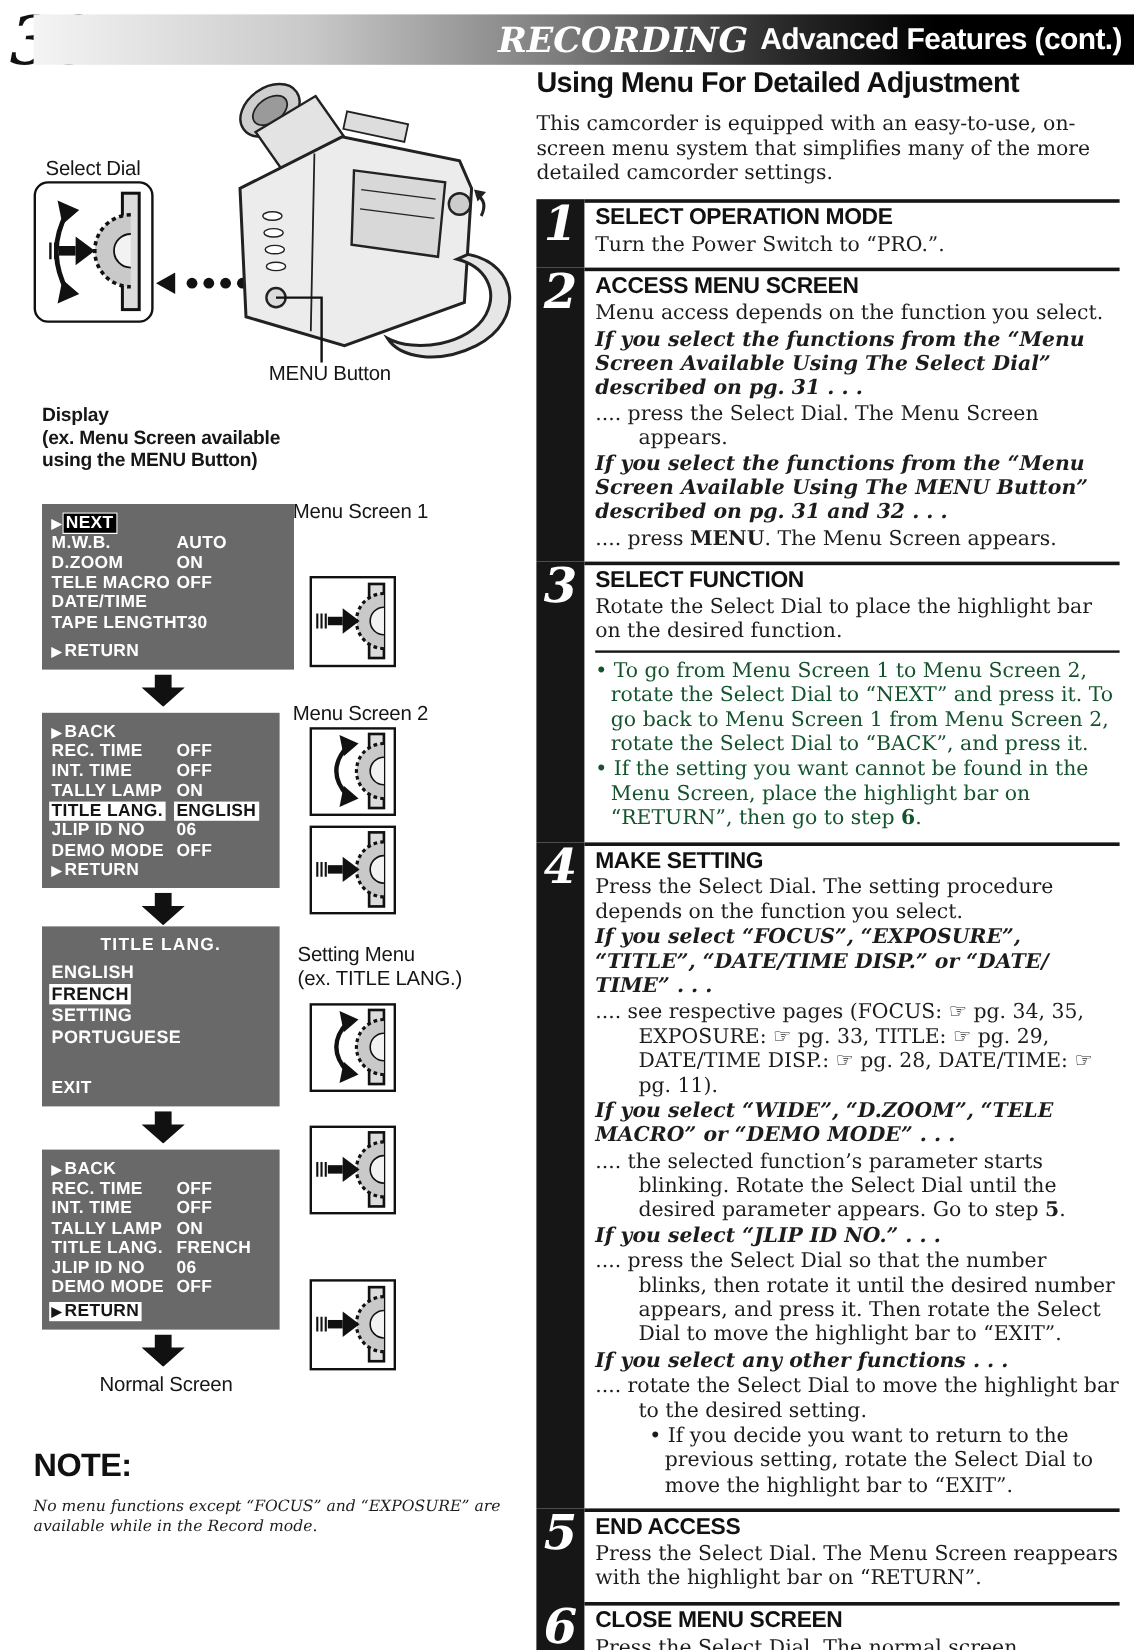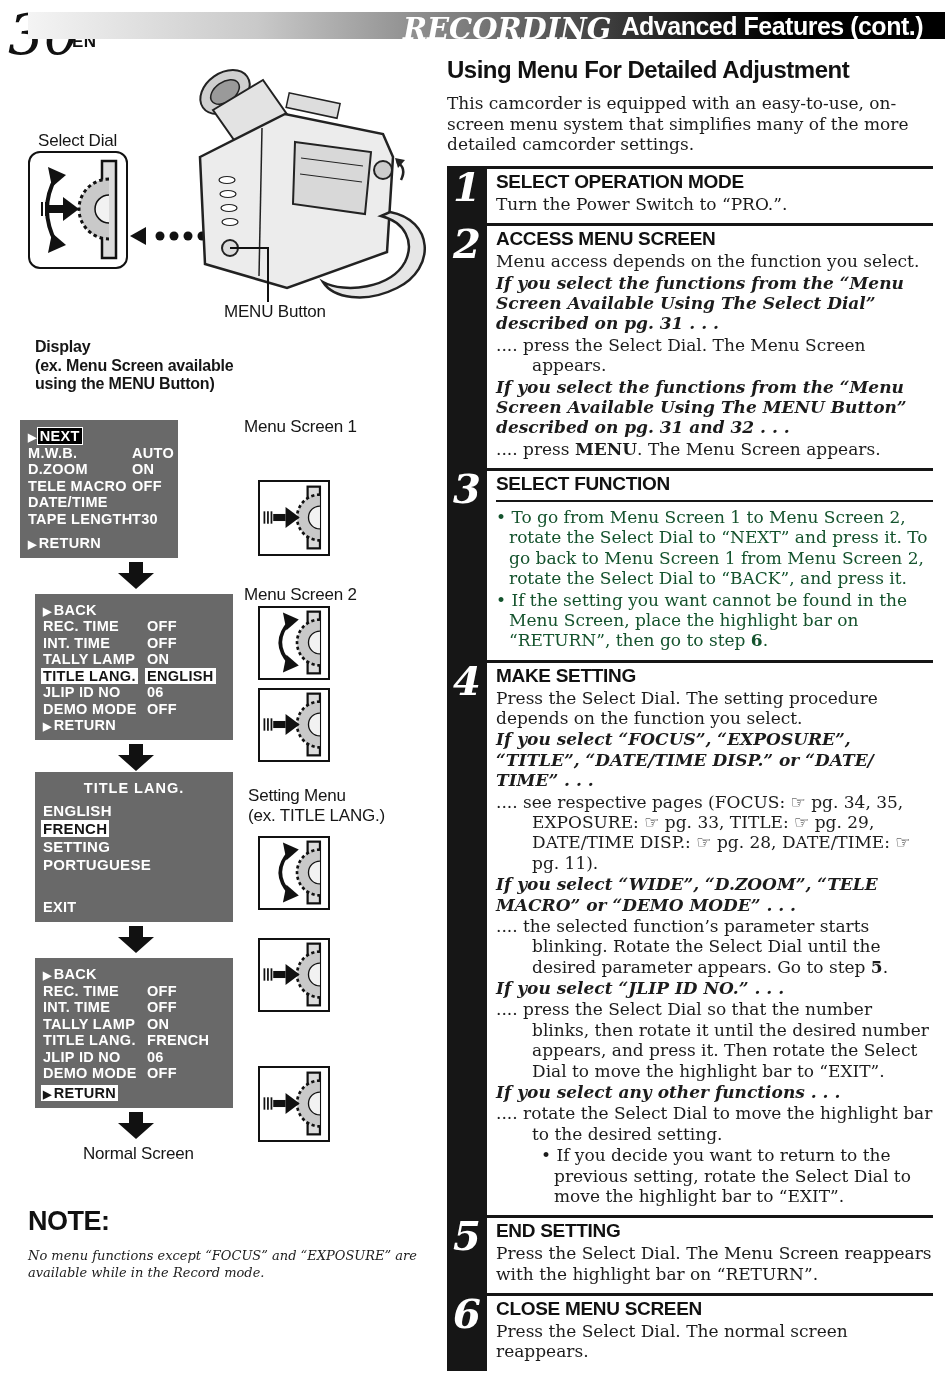--- a/index.html
+++ b/index.html
@@ -4,23 +4,23 @@
 <style>
   html,body{margin:0;padding:0;background:#fff;}
   .page{position:relative;width:950px;height:1375px;background:#fff;overflow:hidden;
         font-family:"Liberation Sans",sans-serif;color:#161616;}
   .abs{position:absolute;}
 
   
   .page-num{position:absolute;left:8px;top:2px;font-family:"DejaVu Serif",serif;
             font-style:italic;font-size:56px;font-weight:400;color:#111;}
   .page-region{position:absolute;left:72px;top:32px;font-size:17px;font-weight:bold;color:#111;letter-spacing:.5px;}
-  .header-bar{position:absolute;left:28px;top:12px;width:917px;height:27px;
+  .header-bar{position:absolute;left:28px;top:12px;width:917px;height:42px;
               background:linear-gradient(to right,#f4f4f4 0%,#c9c9c9 25%,#7c7c7c 48%,#2a2a2a 68%,#000 82%);
-              display:flex;justify-content:flex-end;padding-right:22px;box-sizing:border-box;}
+              display:flex;align-items:center;justify-content:flex-end;padding-right:10px;box-sizing:border-box;}
   .hb-italic{font-family:"DejaVu Serif",serif;font-style:italic;font-weight:bold;font-size:29px;color:#fff;margin-right:10px;}
   .hb-rest{font-size:25px;font-weight:bold;color:#fff;letter-spacing:-.5px;}
 
   
   .blabel{font-weight:normal;font-size:17px;color:#161616;letter-spacing:-.2px;}
   .caption{font-weight:bold;font-size:16px;line-height:1.17;color:#161616;letter-spacing:-.2px;}
 
   
   .dial-box{border:2.5px solid #111;background:#fff;box-sizing:border-box;}
   .dial-box.rounded{border-radius:12px;}
@@ -155,21 +155,21 @@
   </div>
 
   <div class="abs blabel" style="left:224px;top:302px;">MENU Button</div>
 
   <div class="abs caption" style="left:35px;top:338px;">
     <div>Display</div>
     <div>(ex. Menu Screen available</div>
     <div>using the MENU Button)</div>
   </div>
 
-  <div class="abs screen" style="left:20px;top:420px;width:158px;height:138px;">
+  <div class="abs screen" style="left:35px;top:420px;width:210px;height:138px;">
     <div class="mrow"><span class="arr">▶</span><span class="hl-black">NEXT</span></div>
     <div class="mrow"><span>M.W.B.</span><span class="val">AUTO</span></div>
     <div class="mrow"><span>D.ZOOM</span><span class="val">ON</span></div>
     <div class="mrow"><span>TELE MACRO</span><span class="val">OFF</span></div>
     <div class="mrow"><span>DATE/TIME</span></div>
     <div class="mrow"><span>TAPE LENGTH</span><span class="val">T30</span></div>
     <div class="mfooter"><span class="arr">▶</span><span>RETURN</span></div>
   </div>
   <div class="abs blabel" style="left:244px;top:417px;">Menu Screen 1</div>
   <div class="abs dial-box" style="left:258px;top:480px;width:72px;height:76px;">
@@ -292,20 +292,21 @@
           <p class="dots">.... press the Select Dial. The Menu Screen appears.</p>
           <p class="lead">If you select the functions from the “Menu Screen Available Using The MENU Button” described on pg. 31 and 32 . . .</p>
           <p class="dots"><span>.... press </span><b>MENU</b><span>. The Menu Screen appears.</span></p>
         </div>
       </div>
 
       <div class="step">
         <div class="num-cell">3</div>
         <div class="step-content">
           <div class="step-title">SELECT FUNCTION</div>
+          <p>Rotate the Select Dial to place the highlight bar on the desired function.</p>
           <div class="step-notes">
             <div class="note-li">To go from Menu Screen 1 to Menu Screen 2, rotate the Select Dial to “NEXT” and press it. To go back to Menu Screen 1 from Menu Screen 2, rotate the Select Dial to “BACK”, and press it.</div>
             <div class="note-li"><span>If the setting you want cannot be found in the Menu Screen, place the highlight bar on “RETURN”, then go to step </span><b>6</b><span>.</span></div>
           </div>
         </div>
       </div>
 
       <div class="step">
         <div class="num-cell">4</div>
         <div class="step-content">
@@ -319,21 +320,21 @@
           <p class="dots">.... press the Select Dial so that the number blinks, then rotate it until the desired number appears, and press it. Then rotate the Select Dial to move the highlight bar to “EXIT”.</p>
           <p class="lead">If you select any other functions . . .</p>
           <p class="dots">.... rotate the Select Dial to move the highlight bar to the desired setting.</p>
           <p class="subbullet">If you decide you want to return to the previous setting, rotate the Select Dial to move the highlight bar to “EXIT”.</p>
         </div>
       </div>
 
       <div class="step">
         <div class="num-cell">5</div>
         <div class="step-content">
-          <div class="step-title">END SETTING</div>
+          <div class="step-title">END ACCESS</div>
           <p>Press the Select Dial. The Menu Screen reappears with the highlight bar on “RETURN”.</p>
         </div>
       </div>
 
       <div class="step">
         <div class="num-cell">6</div>
         <div class="step-content">
           <div class="step-title">CLOSE MENU SCREEN</div>
           <p>Press the Select Dial. The normal screen reappears.</p>
         </div>

